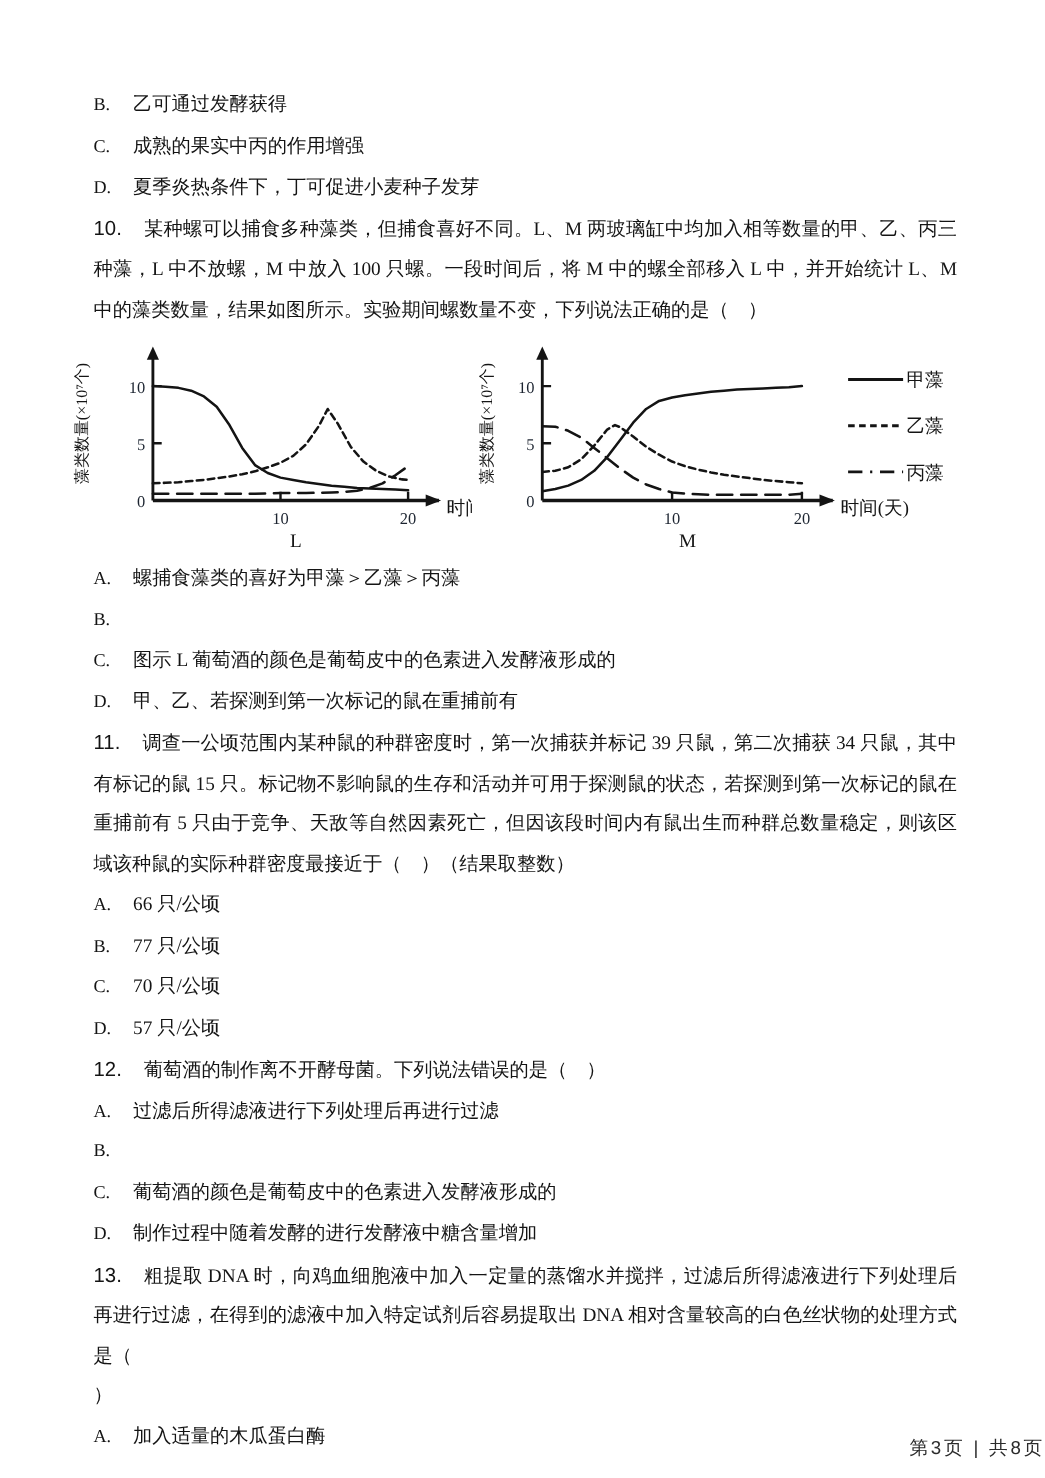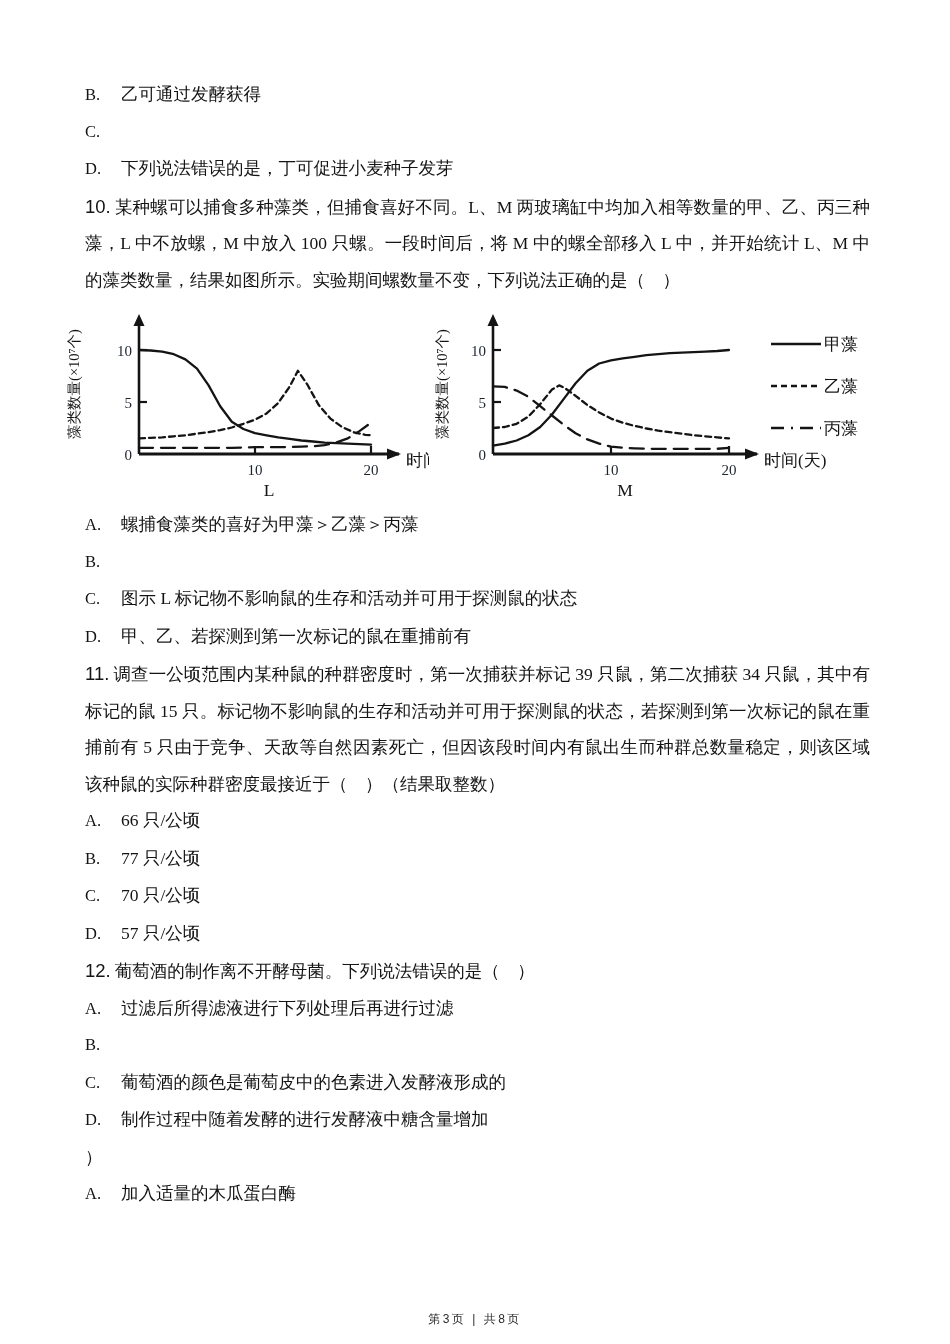--- a/index.html
+++ b/index.html
@@ -5,50 +5,51 @@
   html,body{margin:0;padding:0;}
   body{
     width:950px;height:1344px;position:relative;overflow:hidden;
     background:#ffffff;color:#141414;
     font-family:"Liberation Serif","DejaVu Serif",serif;
   }
   .content{position:absolute;left:85px;right:80px;top:76px;}
   .opt-row{display:flex;align-items:baseline;font-size:17.5px;line-height:36.5px;}
   .opt-letter{flex:0 0 36px;font-size:16.5px;}
   .stem{margin:1px 0 0 0;font-size:17.5px;line-height:36.5px;text-align:justify;text-justify:inter-ideograph;}
-  .qnum{font-family:"Liberation Sans","DejaVu Sans",sans-serif;font-size:18.5px;margin-right:4px;}
+  .qnum{font-family:"Liberation Sans","DejaVu Sans",sans-serif;font-size:18.5px;margin-right:20px;}
   .lone-line{font-size:17.5px;line-height:36.5px;}
   .charts-row{display:flex;align-items:flex-end;margin:10px 0 2px -24px;}
   .chart-svg{display:block;}
   .tick{font-size:15px;fill:#1c2430;font-family:"Liberation Serif","DejaVu Serif",serif;}
   .axis-label{font-size:17px;fill:#141414;}
   .sub-label{font-size:17.5px;fill:#141414;}
   .ylab{font-size:14.5px;fill:#141414;}
   .legend-text{font-size:17px;fill:#141414;}
   .footer{
-    position:absolute;left:0;right:0;bottom:16px;text-align:center;
+    position:absolute;left:0;right:0;bottom:16px;text-align:right;
     font-family:"Liberation Sans","DejaVu Sans",sans-serif;
-    font-size:12px;color:#2b2b2b;letter-spacing:2.5px;
+    font-size:17px;color:#2b2b2b;letter-spacing:2.5px;
   }
 </style>
 </head>
 <body>
 
 <div class="content">
 
   <div class="opt-row">
     <span class="opt-letter">B.</span>
     <span class="opt-text">乙可通过发酵获得</span>
   </div>
   <div class="opt-row">
     <span class="opt-letter">C.</span>
+    <span class="opt-text">成熟的果实中丙的作用增强</span>
   </div>
   <div class="opt-row">
     <span class="opt-letter">D.</span>
-    <span class="opt-text">下列说法错误的是，丁可促进小麦种子发芽</span>
+    <span class="opt-text">夏季炎热条件下，丁可促进小麦种子发芽</span>
   </div>
 
   <p class="stem">
     <span class="qnum">10.</span><span>某种螺可以捕食多种藻类，但捕食喜好不同。L、M 两玻璃缸中均加入相等数量的甲、乙、丙三种藻，L 中不放螺，M 中放入 100 只螺。一段时间后，将 M 中的螺全部移入 L 中，并开始统计 L、M 中的藻类数量，结果如图所示。实验期间螺数量不变，下列说法正确的是（　）</span>
   </p>
 
   <div class="charts-row">
     <svg class="chart-svg" width="402" height="196">
         <line x1="78" y1="146" x2="78" y2="10" stroke="#141414" stroke-width="2.6"></line>
         <line x1="78" y1="146" x2="338" y2="146" stroke="#141414" stroke-width="3"></line>
@@ -101,21 +102,21 @@
 
   <div class="opt-row">
     <span class="opt-letter">A.</span>
     <span class="opt-text">螺捕食藻类的喜好为甲藻＞乙藻＞丙藻</span>
   </div>
   <div class="opt-row">
     <span class="opt-letter">B.</span>
   </div>
   <div class="opt-row">
     <span class="opt-letter">C.</span>
-    <span class="opt-text">图示 L 标记物不影响鼠的生存和活动并可用于探测鼠的状态</span>
+    <span class="opt-text">图示 L 葡萄酒的颜色是葡萄皮中的色素进入发酵液形成的</span>
   </div>
   <div class="opt-row">
     <span class="opt-letter">D.</span>
     <span class="opt-text">甲、乙、若探测到第一次标记的鼠在重捕前有</span>
   </div>
 
   <p class="stem">
     <span class="qnum">11.</span><span>调查一公顷范围内某种鼠的种群密度时，第一次捕获并标记 39 只鼠，第二次捕获 34 只鼠，其中有标记的鼠 15 只。标记物不影响鼠的生存和活动并可用于探测鼠的状态，若探测到第一次标记的鼠在重捕前有 5 只由于竞争、天敌等自然因素死亡，但因该段时间内有鼠出生而种群总数量稳定，则该区域该种鼠的实际种群密度最接近于（　）（结果取整数）</span>
   </p>
   <div class="opt-row">
@@ -147,20 +148,23 @@
   </div>
   <div class="opt-row">
     <span class="opt-letter">C.</span>
     <span class="opt-text">葡萄酒的颜色是葡萄皮中的色素进入发酵液形成的</span>
   </div>
   <div class="opt-row">
     <span class="opt-letter">D.</span>
     <span class="opt-text">制作过程中随着发酵的进行发酵液中糖含量增加</span>
   </div>
 
+  <p class="stem">
+    <span class="qnum">13.</span><span>粗提取 DNA 时，向鸡血细胞液中加入一定量的蒸馏水并搅拌，过滤后所得滤液进行下列处理后再进行过滤，在得到的滤液中加入特定试剂后容易提取出 DNA 相对含量较高的白色丝状物的处理方式是（</span>
+  </p>
   <div class="lone-line">）</div>
   <div class="opt-row">
     <span class="opt-letter">A.</span>
     <span class="opt-text">加入适量的木瓜蛋白酶</span>
   </div>
 
 </div>
 
 <div class="footer">第3页 | 共8页</div>
 

